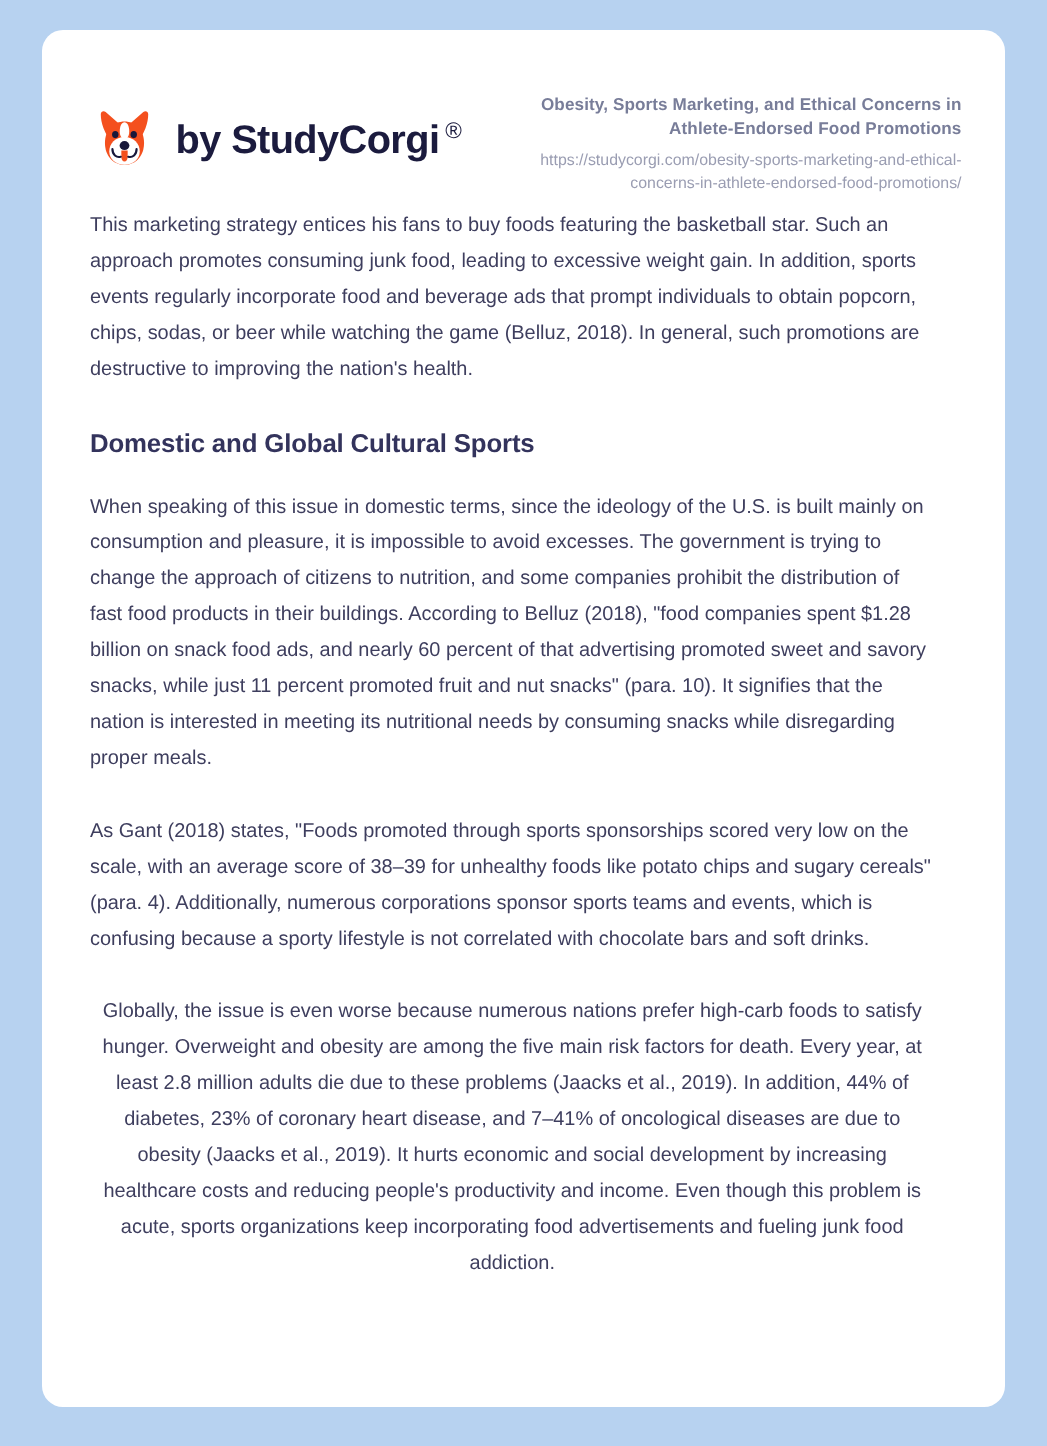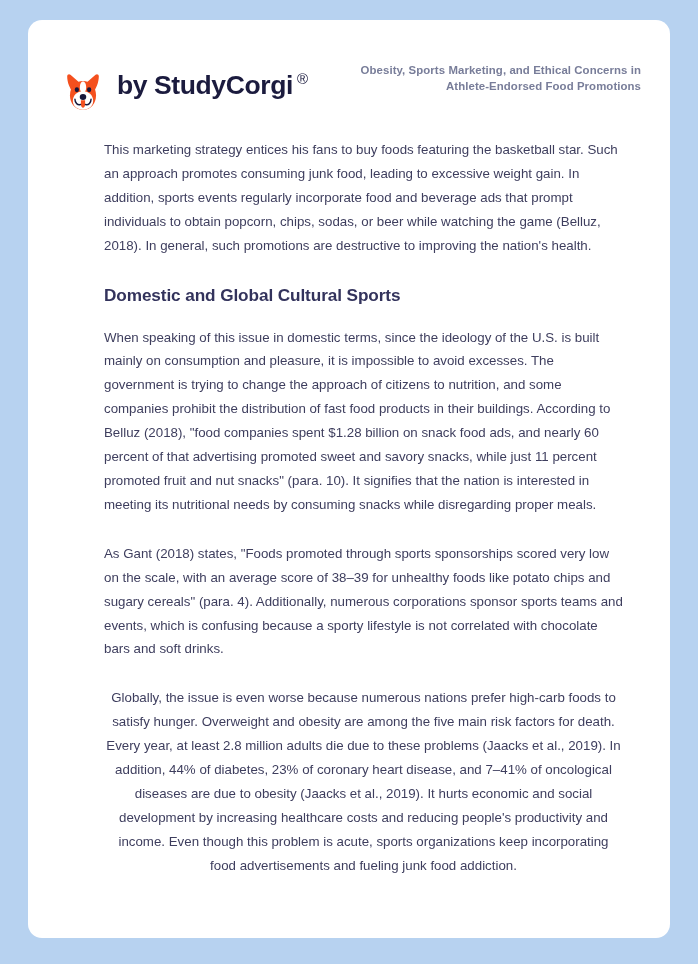--- a/index.html
+++ b/index.html
@@ -27,20 +27,21 @@
   .header {
     position: relative;
     display: flex;
     align-items: flex-start;
     justify-content: space-between;
     padding: 41px 29px 0 32px;
     height: 118px;
   }
   .brand {
     display: flex;
+    align-items: center;
     flex: 0 0 auto;
     padding-top: 9px;
   }
   .corgi-icon {
     width: 46px;
     height: 46px;
     flex: 0 0 auto;
     display: block;
   }
   .brand-word {
@@ -76,21 +77,20 @@
     font-size: 10.6px;
     font-weight: 400;
     color: #9a9db2;
     line-height: 15px;
     margin: 6px 0 0 0;
     word-break: break-word;
   }
   
   .content {
     padding: 0 47px 0 32px;
-    margin-left: 44px;
   }
   .content p {
     font-size: 13.3px;
     line-height: 23.9px;
     color: #3e3e5e;
     margin: 0 0 25px 0;
     text-align: left;
   }
   .content p:last-child { margin-bottom: 0; text-align: center; }
   h2.section-heading {
@@ -132,20 +132,21 @@
         <path d="M15.6 30.6 C15.6 34.6 18.4 36.8 21.4 36.0" stroke="#17173a" stroke-width="1.5" fill="none" stroke-linecap="round"></path>
         <path d="M32.4 30.6 C32.4 34.6 29.6 36.8 26.6 36.0" stroke="#17173a" stroke-width="1.5" fill="none" stroke-linecap="round"></path>
       </svg>
       <span class="brand-word">
         <span>by StudyCorgi</span><span class="brand-reg">®</span>
       </span>
     </div>
 
     <div class="doc-meta">
       <div class="doc-title">Obesity, Sports Marketing, and Ethical Concerns in Athlete-Endorsed Food Promotions</div>
+      <div class="doc-url">https://studycorgi.com/obesity-sports-marketing-and-ethical-concerns-in-athlete-endorsed-food-promotions/</div>
     </div>
 
   </div>
 
   <div class="content">
     <p>This marketing strategy entices his fans to buy foods featuring the basketball star. Such an approach promotes consuming junk food, leading to excessive weight gain. In addition, sports events regularly incorporate food and beverage ads that prompt individuals to obtain popcorn, chips, sodas, or beer while watching the game (Belluz, 2018). In general, such promotions are destructive to improving the nation's health.</p>
     <h2 class="section-heading">Domestic and Global Cultural Sports</h2>
     <p>When speaking of this issue in domestic terms, since the ideology of the U.S. is built mainly on consumption and pleasure, it is impossible to avoid excesses. The government is trying to change the approach of citizens to nutrition, and some companies prohibit the distribution of fast food products in their buildings. According to Belluz (2018), "food companies spent $1.28 billion on snack food ads, and nearly 60 percent of that advertising promoted sweet and savory snacks, while just 11 percent promoted fruit and nut snacks" (para. 10). It signifies that the nation is interested in meeting its nutritional needs by consuming snacks while disregarding proper meals.</p>
     <p>As Gant (2018) states, "Foods promoted through sports sponsorships scored very low on the scale, with an average score of 38–39 for unhealthy foods like potato chips and sugary cereals" (para. 4). Additionally, numerous corporations sponsor sports teams and events, which is confusing because a sporty lifestyle is not correlated with chocolate bars and soft drinks.</p>
     <p>Globally, the issue is even worse because numerous nations prefer high-carb foods to satisfy hunger. Overweight and obesity are among the five main risk factors for death. Every year, at least 2.8 million adults die due to these problems (Jaacks et al., 2019). In addition, 44% of diabetes, 23% of coronary heart disease, and 7–41% of oncological diseases are due to obesity (Jaacks et al., 2019). It hurts economic and social development by increasing healthcare costs and reducing people's productivity and income. Even though this problem is acute, sports organizations keep incorporating food advertisements and fueling junk food addiction.</p>

